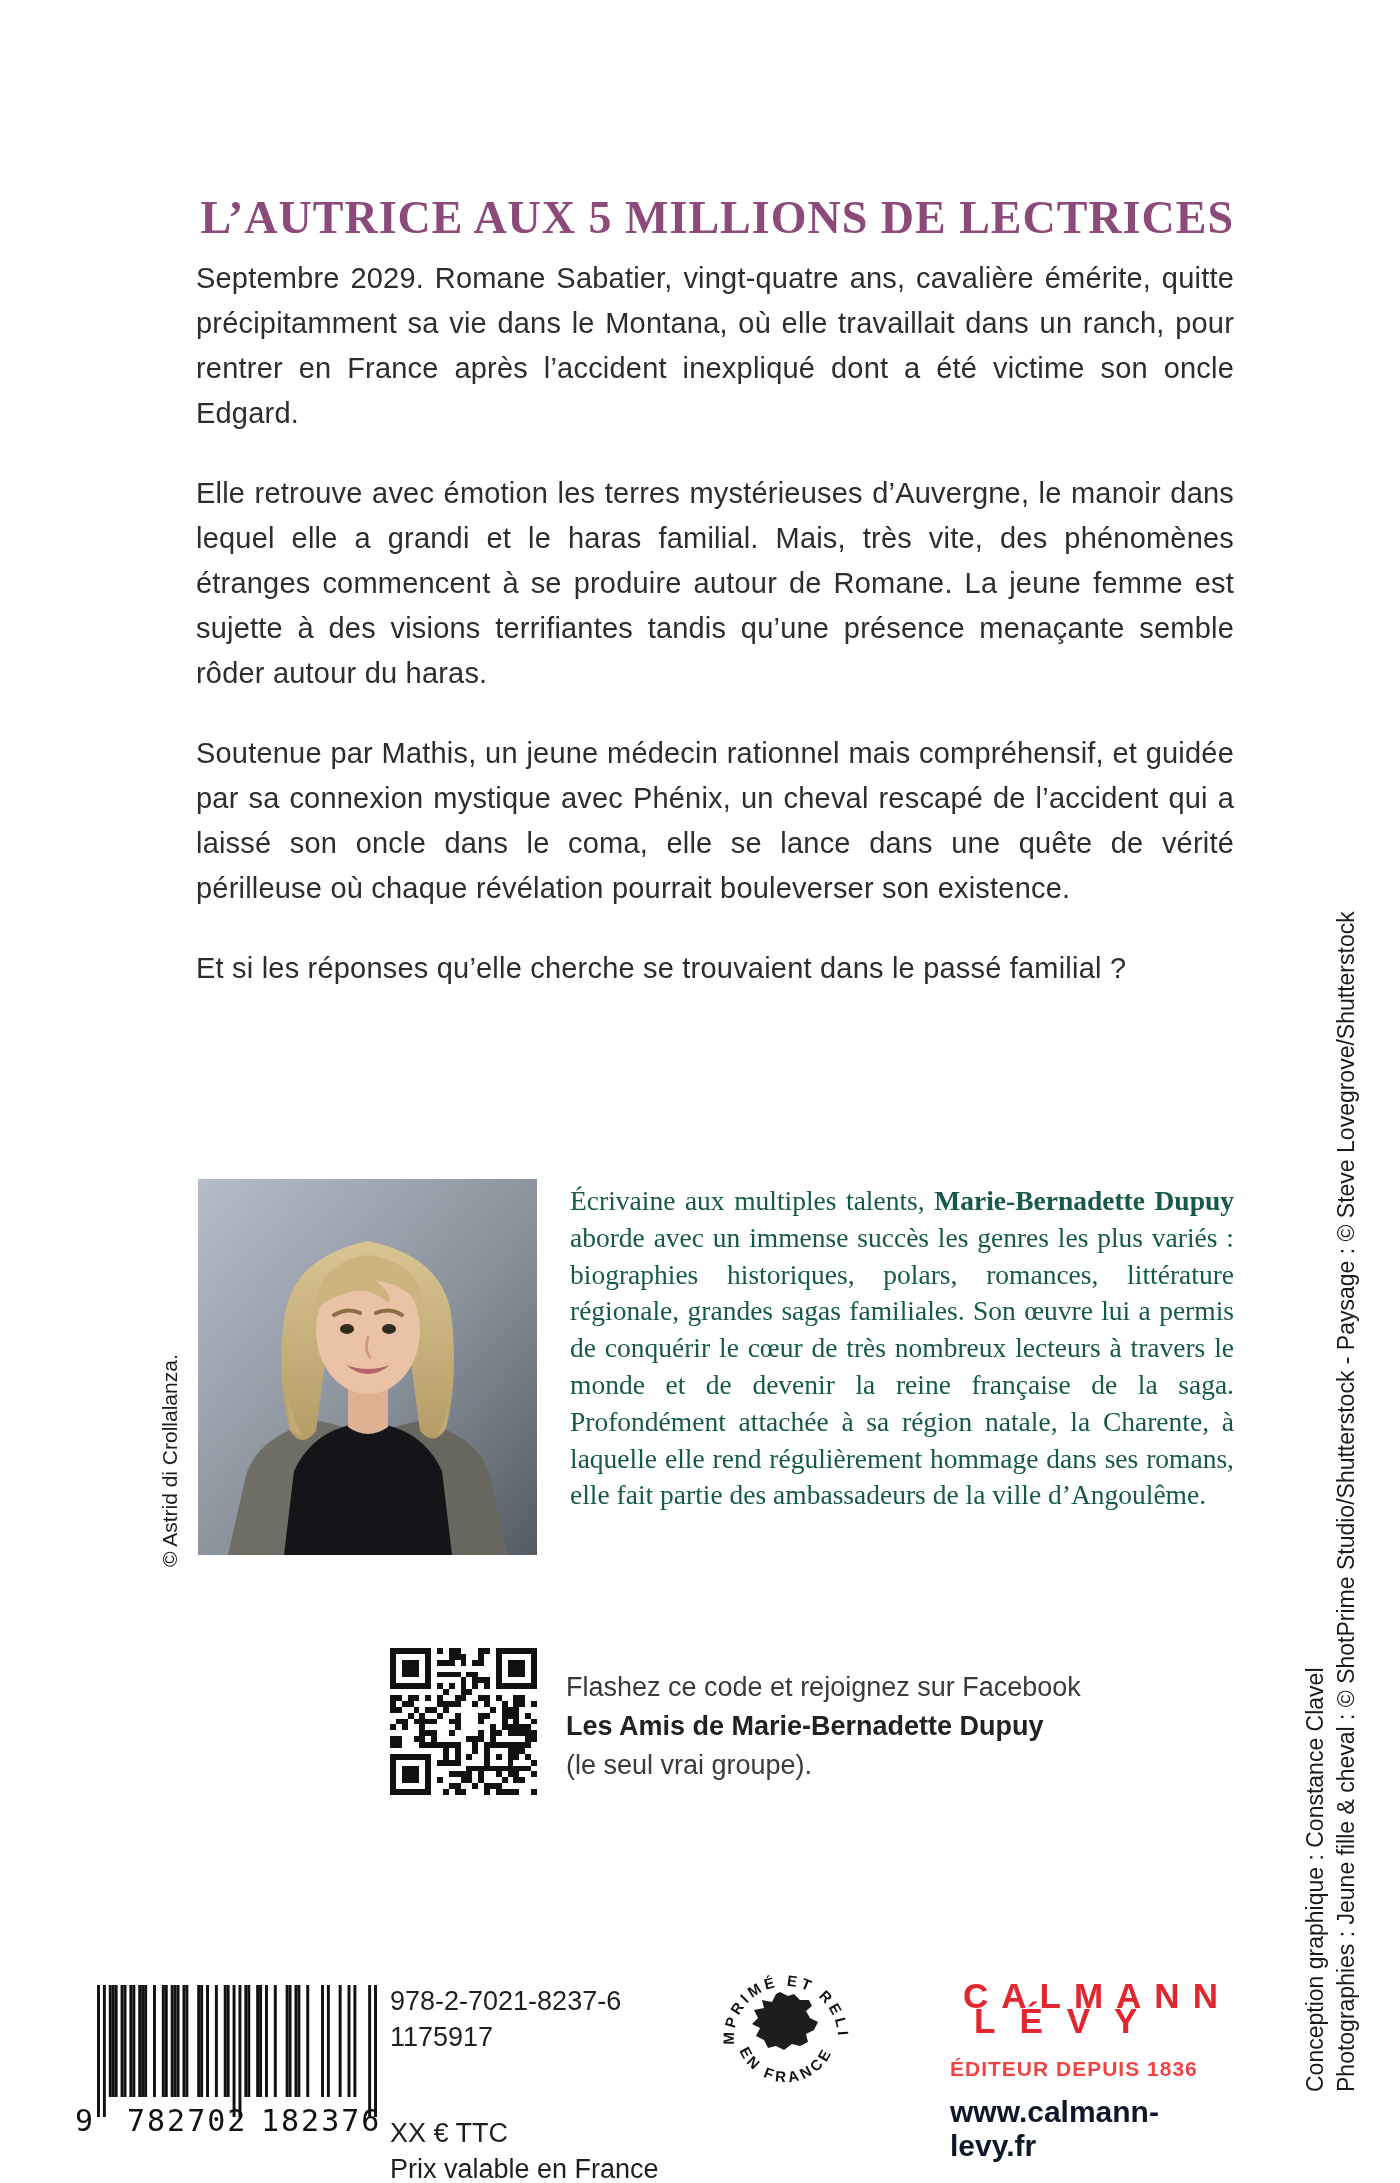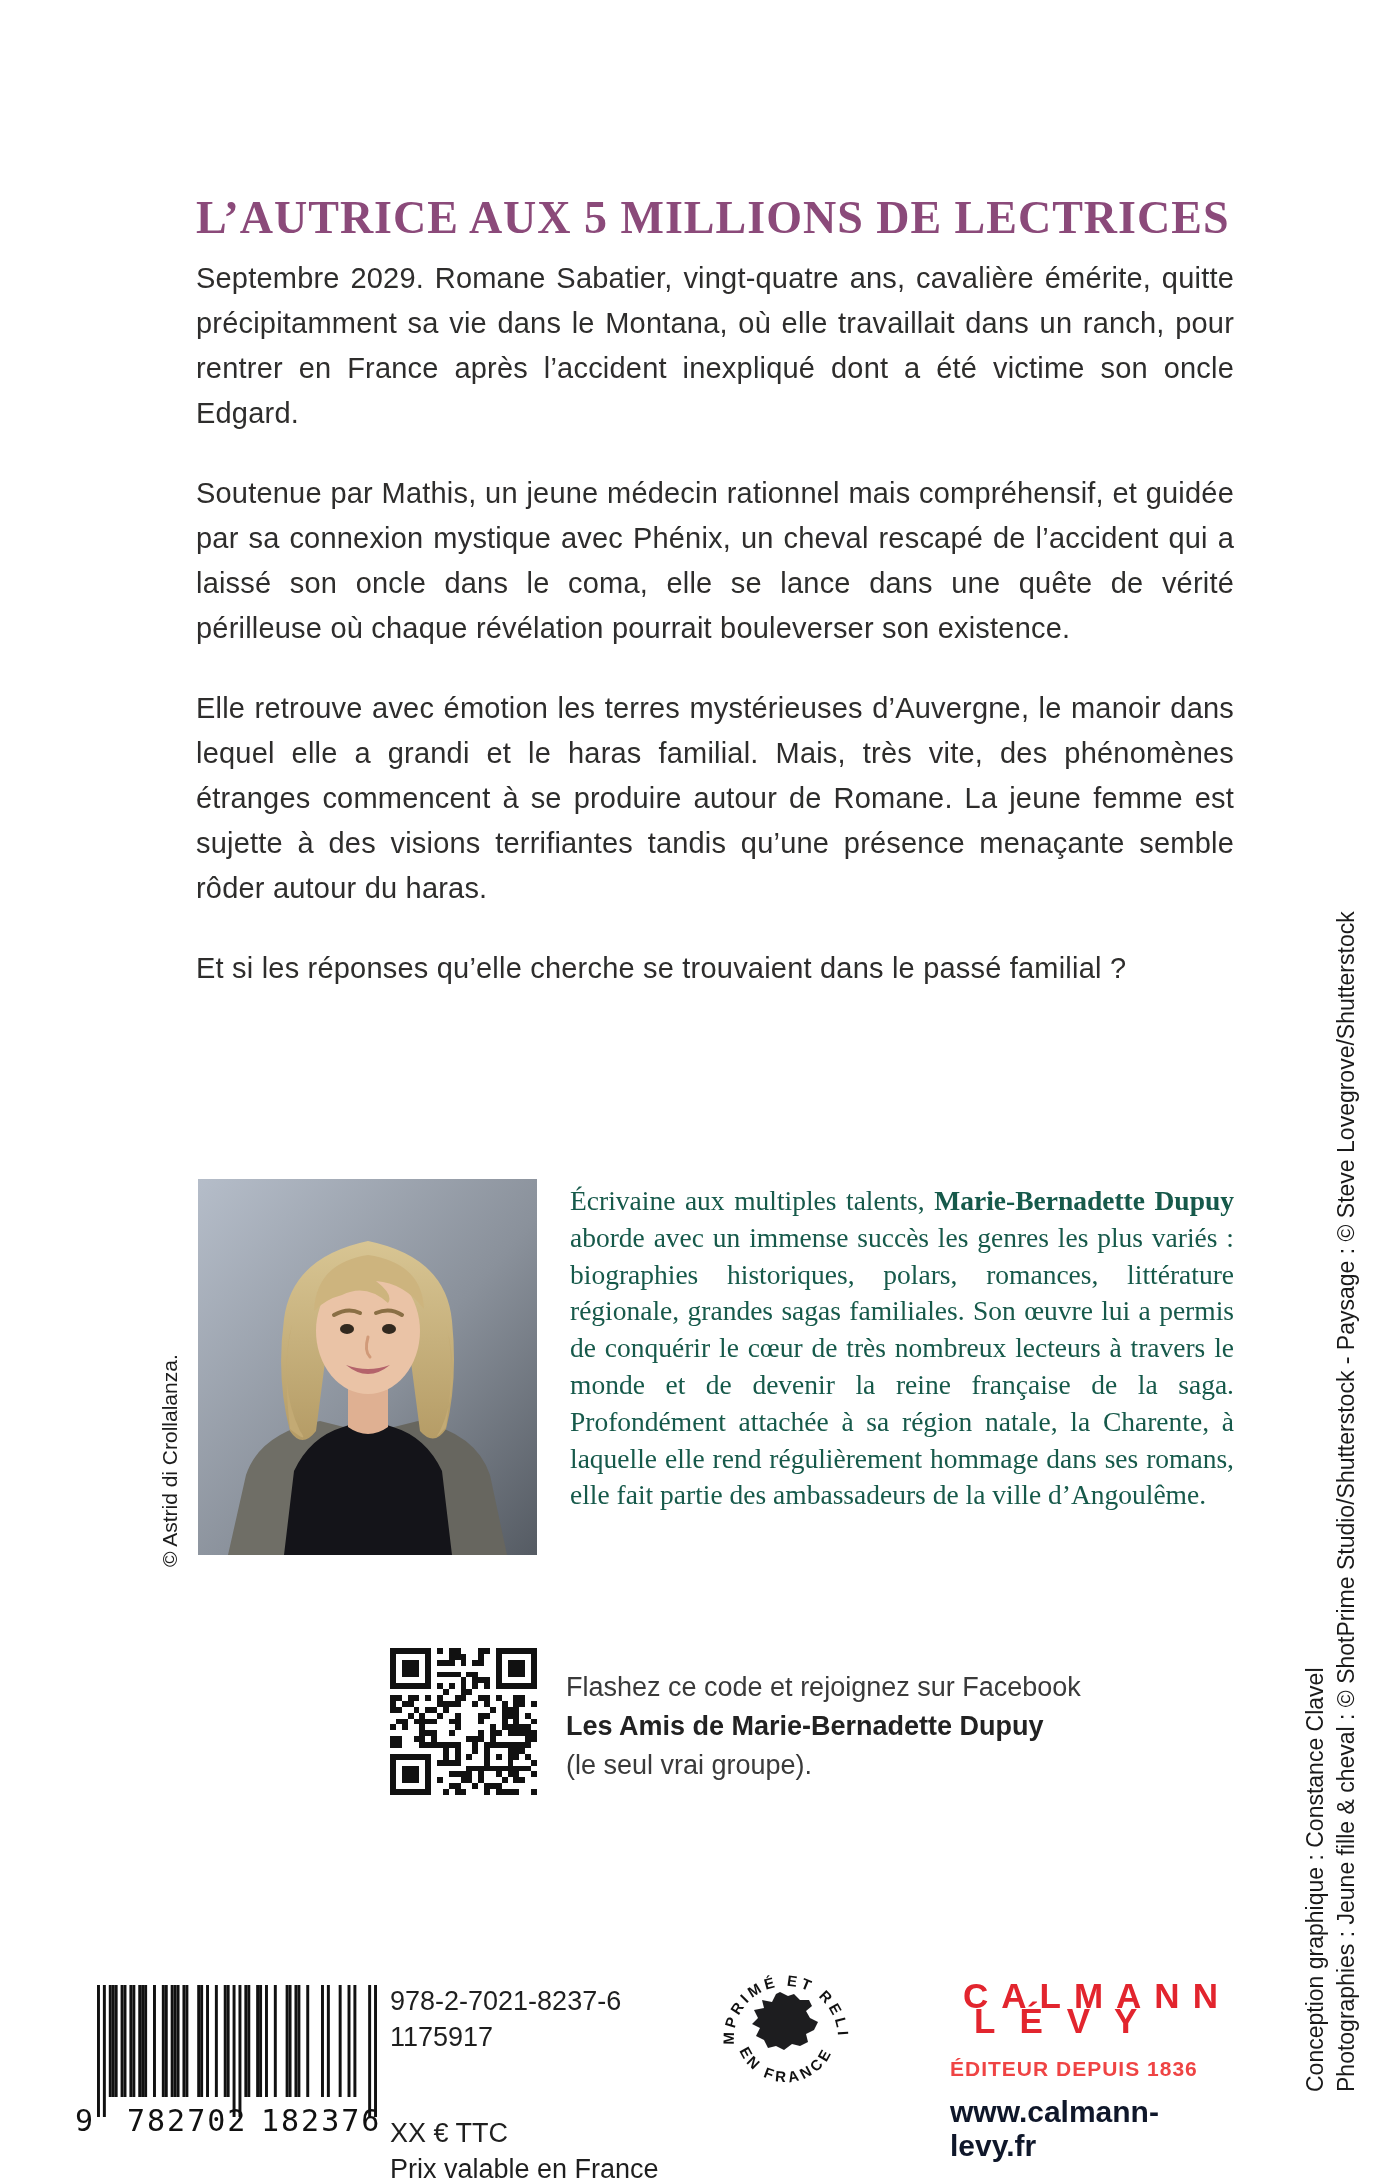--- a/index.html
+++ b/index.html
@@ -5,21 +5,21 @@
   html,body{margin:0;padding:0;background:#e8e8e8;}
   .page{
     position:relative;width:1400px;height:2183px;background:#ffffff;
     margin:0 auto;overflow:hidden;
     font-family:"Liberation Sans",sans-serif;color:#2e2d2c;
   }
   
   .title{
     position:absolute;left:196px;top:160px;width:1038px;
     font-family:"Liberation Serif",serif;font-weight:700;
-    font-size:46px;letter-spacing:1px;text-align:left;
+    font-size:46px;letter-spacing:1px;text-align:right;
     color:var(--title-color,#8b4a7a);white-space:nowrap;
   }
   
   .synopsis{
     position:absolute;left:196px;top:256px;width:1038px;
     font-size:29px;font-weight:300;line-height:45px;letter-spacing:.2px;
     text-align:justify;color:#2e2d2c;
   }
   .synopsis p{margin:0 0 35px 0;}
   
@@ -89,22 +89,22 @@
 </style>
 </head>
 <body>
 
 <div class="page">
 
   <h1 class="title">L’AUTRICE AUX 5 MILLIONS DE LECTRICES</h1>
 
   <div class="synopsis">
     <p>Septembre 2029. Romane Sabatier, vingt-quatre ans, cavalière émérite, quitte précipitamment sa vie dans le Montana, où elle travaillait dans un ranch, pour rentrer en France après l’accident inexpliqué dont a été victime son oncle Edgard.</p>
+    <p>Elle retrouve avec émotion les terres mystérieuses d’Auvergne, le manoir dans lequel elle a grandi et le haras familial. Mais, très vite, des phénomènes étranges commencent à se produire autour de Romane. La jeune femme est sujette à des visions terrifiantes tandis qu’une présence menaçante semble rôder autour du haras.</p>
     <p>Soutenue par Mathis, un jeune médecin rationnel mais compréhensif, et guidée par sa connexion mystique avec Phénix, un cheval rescapé de l’accident qui a laissé son oncle dans le coma, elle se lance dans une quête de vérité périlleuse où chaque révélation pourrait bouleverser son existence.</p>
-    <p>Elle retrouve avec émotion les terres mystérieuses d’Auvergne, le manoir dans lequel elle a grandi et le haras familial. Mais, très vite, des phénomènes étranges commencent à se produire autour de Romane. La jeune femme est sujette à des visions terrifiantes tandis qu’une présence menaçante semble rôder autour du haras.</p>
     <p>Et si les réponses qu’elle cherche se trouvaient dans le passé familial ?</p>
   </div>
 
   <div class="photo-credit">© Astrid di Crollalanza.</div>
 
   <div class="photo">
     <svg width="339" height="376" viewBox="0 0 339 376">
       <defs>
         <linearGradient id="pbg" x1="0" y1="0" x2="1" y2="1">
           <stop offset="0" stop-color="#b5bdc9"></stop>

